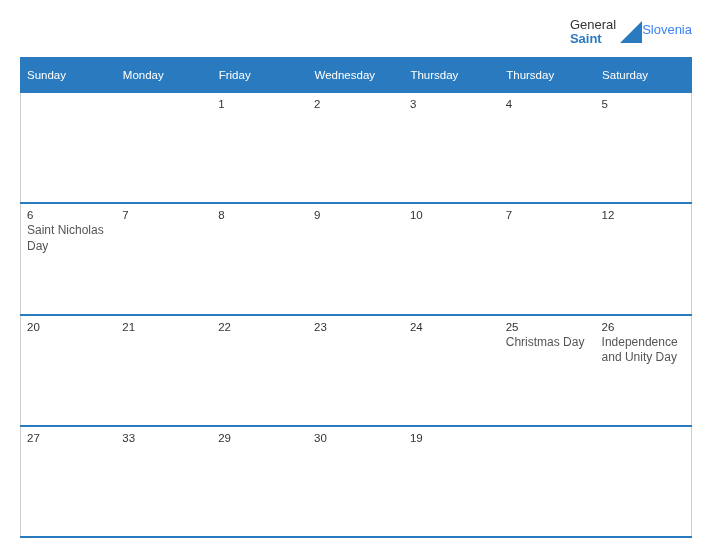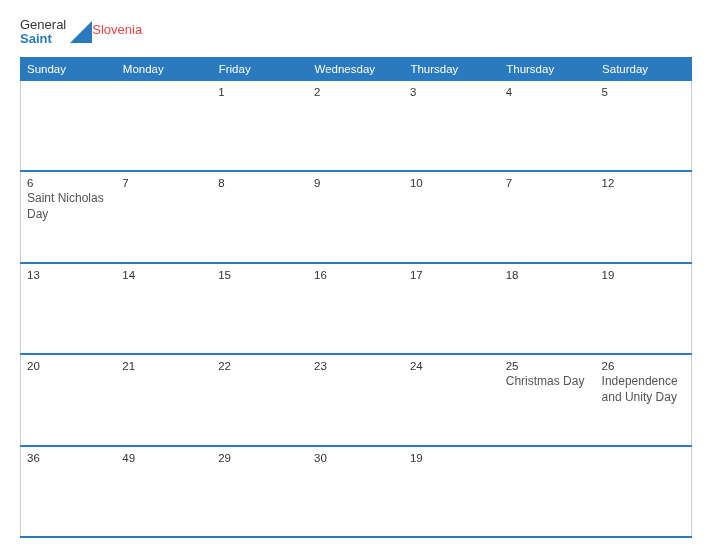--- a/index.html
+++ b/index.html
@@ -13,21 +13,21 @@
     .page {
       width: 712px;
       height: 550px;
       padding: 18px 20px 12px 20px;
       display: flex;
       flex-direction: column;
     }
     .header {
       display: flex;
       align-items: center;
-      justify-content: flex-start;
+      justify-content: flex-end;
       margin-bottom: 10px;
     }
     .logo {
       display: flex;
       align-items: center;
       gap: 2px;
     }
     .logo-text {
       font-size: 13px;
       color: #333;
@@ -41,37 +41,37 @@
       margin-left: 2px;
     }
     .title {
       font-size: 30px;
       font-weight: normal;
       color: #222;
       letter-spacing: 0.5px;
     }
     .country {
       font-size: 13px;
-      color: #ef4444;
+      color: #3b82f6;
       align-self: flex-start;
       margin-top: 4px;
     }
     .calendar {
       flex: 1;
       border: 1px solid #ccc;
       border-collapse: collapse;
       width: 100%;
       table-layout: fixed;
     }
     .calendar thead tr th {
       background: #2a7abf;
       color: #fff;
       font-size: 11.5px;
       font-weight: normal;
-      padding: 5px 6px;
+      padding: 11px 6px;
       text-align: left;
       border: 1px solid #2a7abf;
     }
     .calendar tbody tr {
       border-bottom: 2px solid #2a7abf;
     }
     .calendar tbody tr td {
       vertical-align: top;
       padding: 5px 6px;
       font-size: 11px;
@@ -173,43 +173,20 @@
           </td>
           <td>
             <span class="day-num">7</span>
           </td>
           <td>
             <span class="day-num">12</span>
           </td>
         </tr>
         <tr>
           <td>
-            <span class="day-num">13</span>
-          </td>
-          <td>
-            <span class="day-num">14</span>
-          </td>
-          <td>
-            <span class="day-num">15</span>
-          </td>
-          <td>
-            <span class="day-num">16</span>
-          </td>
-          <td>
-            <span class="day-num">17</span>
-          </td>
-          <td>
-            <span class="day-num">18</span>
-          </td>
-          <td>
-            <span class="day-num">19</span>
-          </td>
-        </tr>
-        <tr>
-          <td>
             <span class="day-num">20</span>
           </td>
           <td>
             <span class="day-num">21</span>
           </td>
           <td>
             <span class="day-num">22</span>
           </td>
           <td>
             <span class="day-num">23</span>
@@ -221,24 +198,24 @@
             <span class="day-num">25</span>
             <span class="holiday">Christmas Day</span>
           </td>
           <td>
             <span class="day-num">26</span>
             <span class="holiday">Independence and Unity Day</span>
           </td>
         </tr>
         <tr>
           <td>
-            <span class="day-num">36</span>
-          </td>
-          <td>
-            <span class="day-num">49</span>
+            <span class="day-num">27</span>
+          </td>
+          <td>
+            <span class="day-num">33</span>
           </td>
           <td>
             <span class="day-num">29</span>
           </td>
           <td>
             <span class="day-num">30</span>
           </td>
           <td>
             <span class="day-num">19</span>
           </td>

